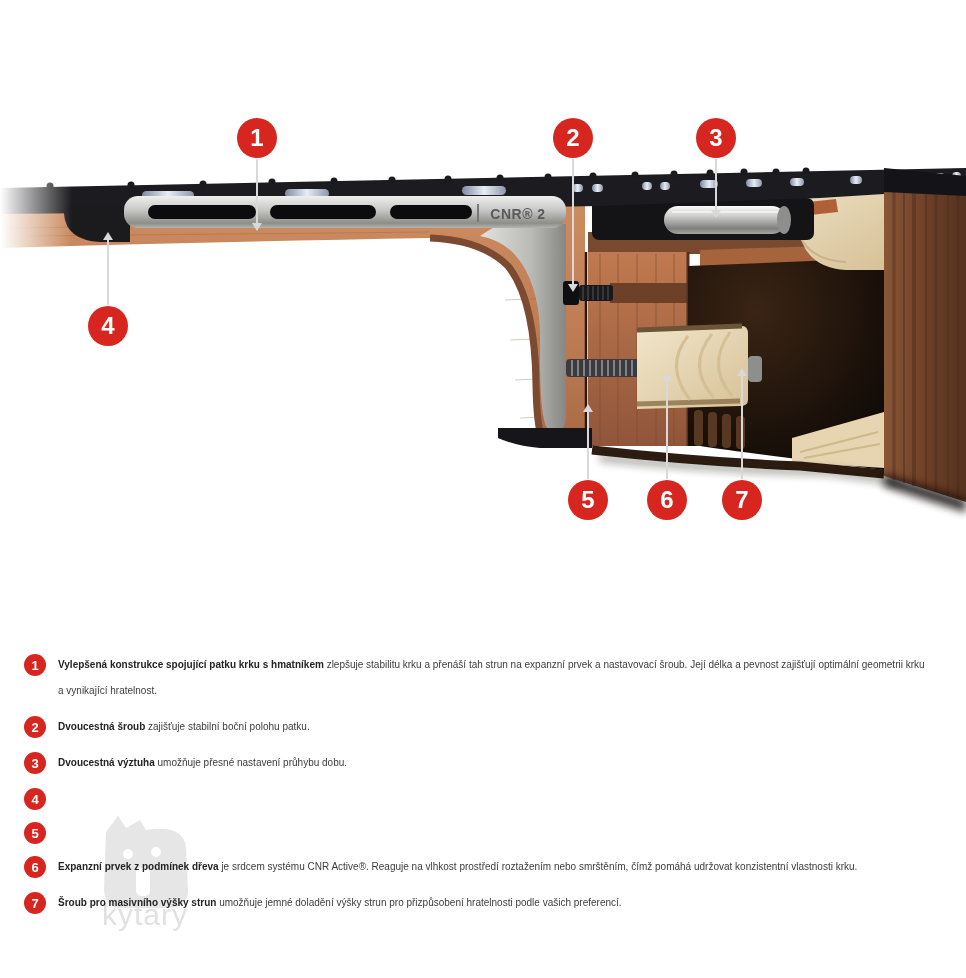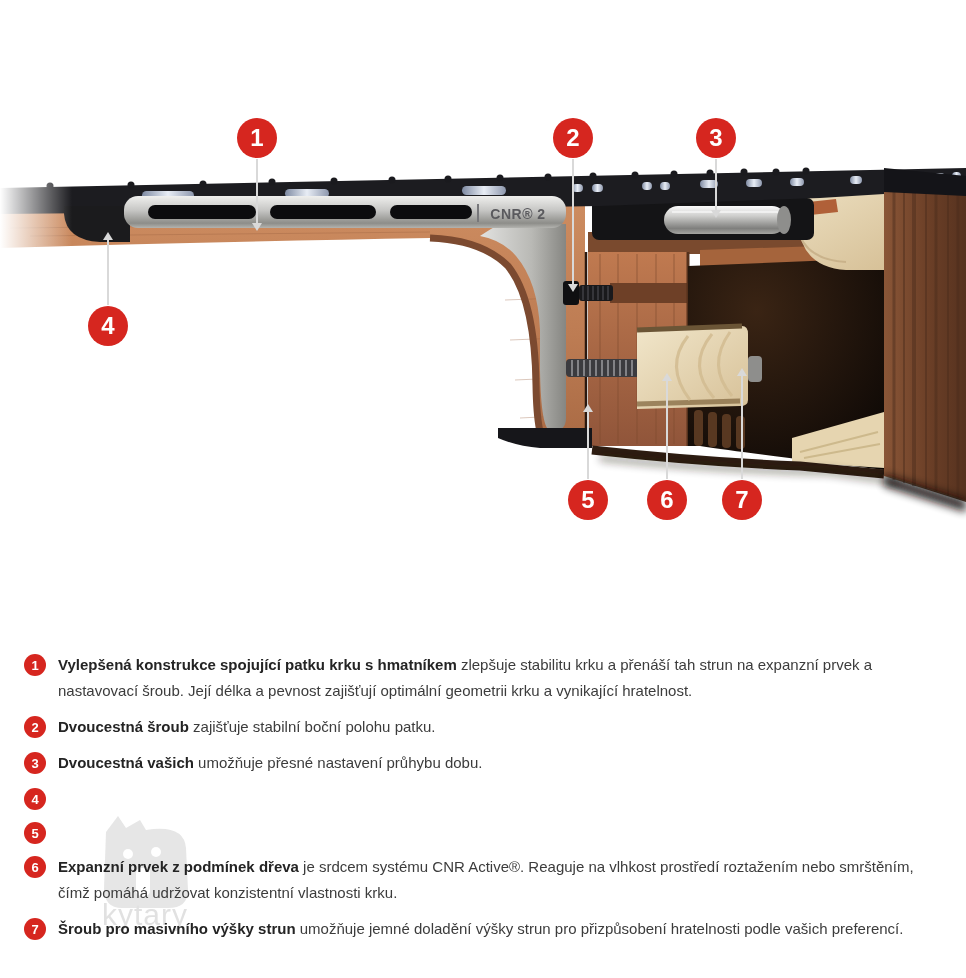--- a/index.html
+++ b/index.html
@@ -13,21 +13,21 @@
   .co1{left:237px;top:118px;} .co2{left:553px;top:118px;} .co3{left:696px;top:118px;}
   .co4{left:88px; top:306px;} .co5{left:568px;top:480px;} .co6{left:647px;top:480px;}
   .co7{left:722px;top:480px;}
 
   
   .legend{position:absolute;left:24px;top:652px;width:912px;z-index:2;}
   .legend-row{display:flex;align-items:flex-start;margin-bottom:10px;position:relative;z-index:2;}
   .bullet{flex:0 0 auto;width:22px;height:22px;border-radius:50%;background:#d6261f;color:#fff;
     display:flex;align-items:center;justify-content:center;font-size:13px;font-weight:bold;
     margin-right:12px;margin-top:2px;}
-  .legend p{margin:0;font-size:15px;line-height:26px;color:#3c3c3c;max-width:872px;}
+  .legend p{margin:0;font-size:10px;line-height:26px;color:#3c3c3c;max-width:872px;}
   .legend b{color:#242424;}
 
   
   .watermark{position:absolute;left:70px;top:812px;z-index:1;opacity:.55;pointer-events:none;margin-left:24px;}
   .watermark .wm-text{font-size:30px;color:#c9c9c9;letter-spacing:1px;margin-top:-14px;margin-left:8px;}
 
   svg{display:block;}
   .photo-svg{position:absolute;left:0;top:0;z-index:1;}
 </style>
 </head>
@@ -317,21 +317,21 @@
       <p><b>Vylepšená konstrukce spojující patku krku s hmatníkem</b>
         <span>zlepšuje stabilitu krku a přenáší tah strun na expanzní prvek a nastavovací šroub. Její délka a pevnost zajišťují optimální geometrii krku a vynikající hratelnost.</span></p>
     </div>
     <div class="legend-row">
       <span class="bullet">2</span>
       <p><b>Dvoucestná šroub</b>
         <span>zajišťuje stabilní boční polohu patku.</span></p>
     </div>
     <div class="legend-row">
       <span class="bullet">3</span>
-      <p><b>Dvoucestná vašich</b>
+      <p><b>Dvoucestná výztuha</b>
         <span>umožňuje přesné nastavení průhybu dobu.</span></p>
     </div>
     <div class="legend-row">
       <span class="bullet">4</span>
     </div>
     <div class="legend-row">
       <span class="bullet">5</span>
     </div>
     <div class="legend-row">
       <span class="bullet">6</span>

